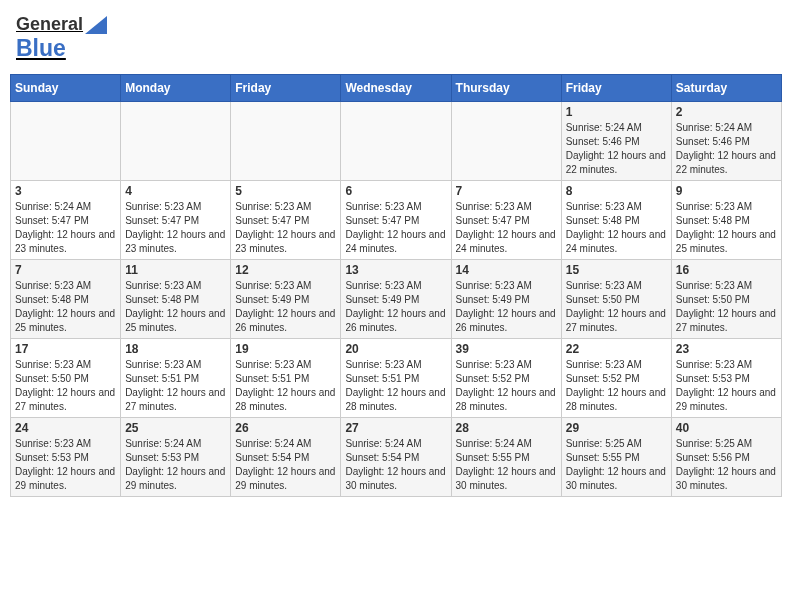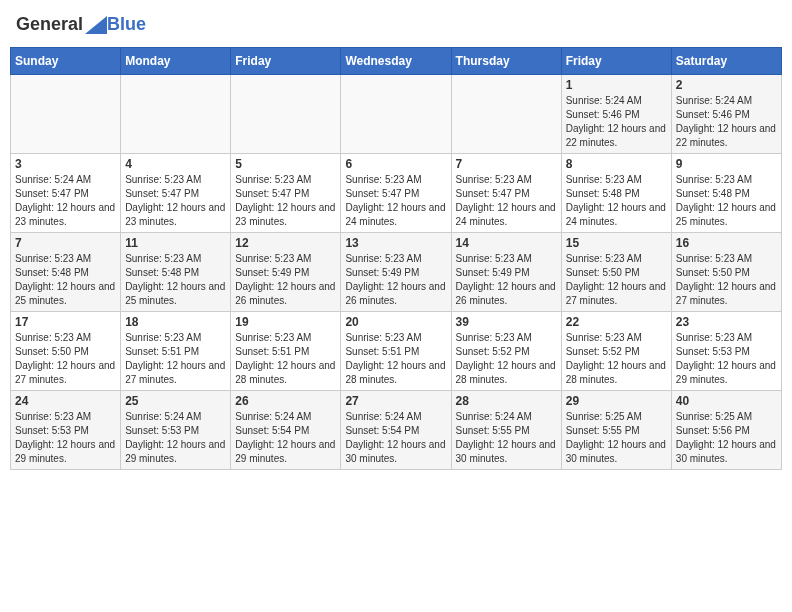--- a/index.html
+++ b/index.html
@@ -21,21 +21,21 @@
       display: flex;
       align-items: center;
       gap: 2px;
     }
     .logo-text-general {
       font-size: 18px;
       font-weight: bold;
       color: #333;
     }
     .logo-text-blue {
-      font-size: 18px;
+      font-size: 23px;
       font-weight: bold;
       color: #3a6fc4;
     }
     .logo-icon {
       width: 22px;
       height: 18px;
       margin-left: 2px;
     }
     .title-area {
       text-align: right;
@@ -91,21 +91,21 @@
     }
     .empty-cell {
       background: #f9f9f9 !important;
     }
   </style>
 </head>
 <body>
 
 <div class="header">
   <div class="logo">
-    <div style="display:flex;flex-direction:row;align-items:flex-start;">
+    <div style="display:flex;flex-direction:column;align-items:flex-start;text-decoration:underline;">
       <div style="display:flex;align-items:center;">
         <span class="logo-text-general">General</span>
         <svg class="logo-icon" viewBox="0 0 22 18" xmlns="http://www.w3.org/2000/svg">
           <polygon points="0,18 22,0 22,18" fill="#3a6fc4"></polygon>
         </svg>
       </div>
       <span class="logo-text-blue">Blue</span>
     </div>
   </div>
 </div>

